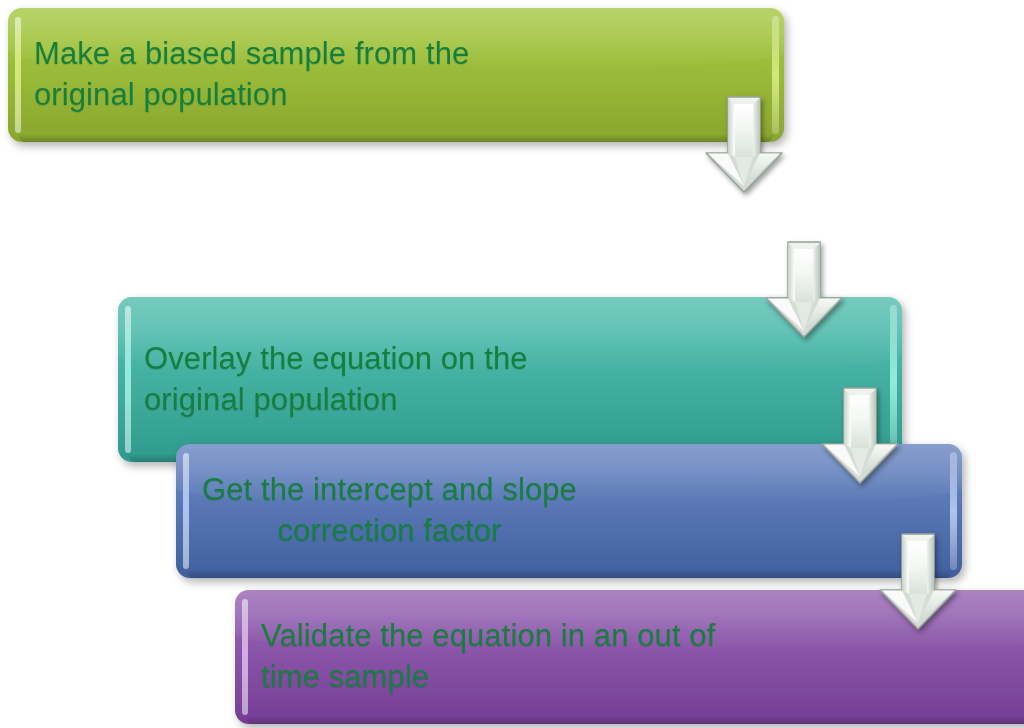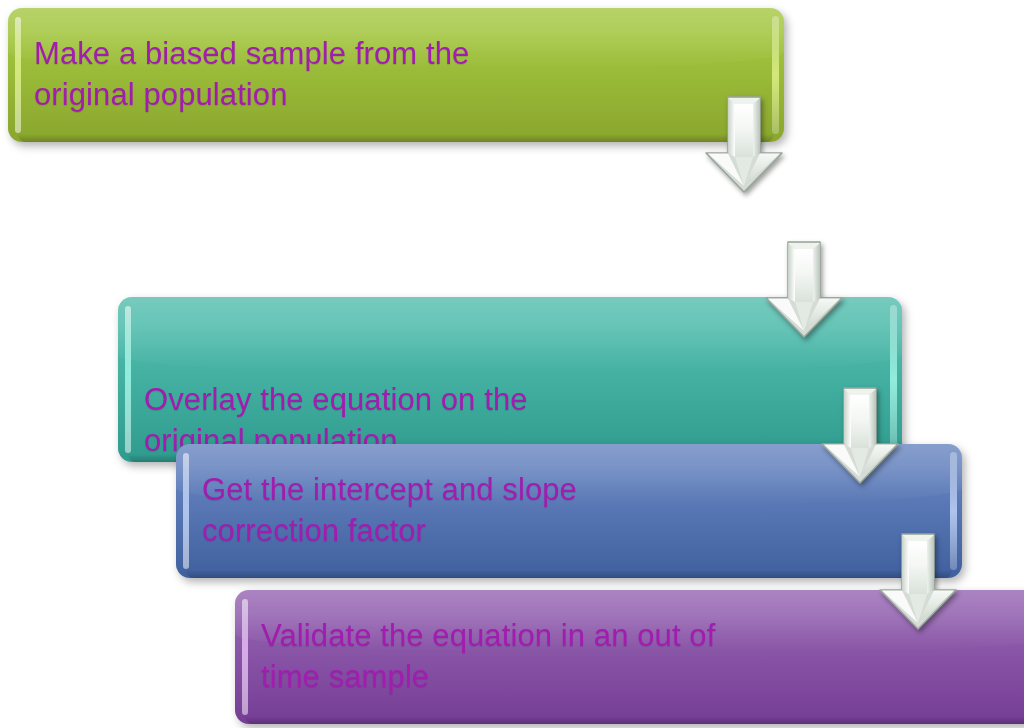--- a/index.html
+++ b/index.html
@@ -81,21 +81,21 @@
     left: 10px; right: 10px; bottom: 0;
     height: 8px;
     border-radius: 0 0 12px 12px;
     background: linear-gradient(to bottom, rgba(0,0,0,0.0), rgba(0,0,0,0.20));
     pointer-events: none;
   }
 
   .box-label {
     position: relative;
     z-index: 4;
-    color: #a21caf;
+    color: #15803d;
     font-size: 31px;
     line-height: 1.32;
     font-weight: 400;
     letter-spacing: 0.1px;
     padding-left: 26px;
     padding-right: 18px;
     white-space: pre-line;
     text-shadow: 0 1px 1px rgba(0,0,0,0.13);
   }
 
@@ -115,30 +115,30 @@
 
 <div class="step-box" style="left: 8px; top: 8px; width: 776px; height: 134px;">
       <div class="box-fill" style="background: linear-gradient(rgb(163, 198, 63) 0%, rgb(163, 198, 63) 18%, rgb(138, 166, 46) 100%);"></div>
       <div class="box-sheen"></div>
       <div class="box-left-strip" style="background: linear-gradient(rgba(255, 255, 255, 0.55), rgb(210, 232, 122) 45%, rgba(255, 255, 255, 0.5));"></div>
       <div class="box-right-strip" style="background: linear-gradient(rgba(255, 255, 255, 0.3), rgb(210, 232, 122) 50%, rgba(255, 255, 255, 0.25));"></div>
       <div class="box-bottom-bevel"></div>
       <div class="box-label">Make a biased sample from the
 original population</div>
     </div>
-    <div class="step-box" style="left: 118px; top: 297px; width: 784px; height: 165px; align-items: flex-end;">
+    <div class="step-box" style="left: 118px; top: 297px; width: 784px; height: 165px;">
       <div class="box-fill" style="background: linear-gradient(rgb(79, 188, 172) 0%, rgb(79, 188, 172) 18%, rgb(47, 155, 142) 100%);"></div>
       <div class="box-sheen"></div>
       <div class="box-left-strip" style="background: linear-gradient(rgba(255, 255, 255, 0.55), rgb(145, 236, 221) 45%, rgba(255, 255, 255, 0.5));"></div>
       <div class="box-right-strip" style="background: linear-gradient(rgba(255, 255, 255, 0.3), rgb(145, 236, 221) 50%, rgba(255, 255, 255, 0.25));"></div>
       <div class="box-bottom-bevel"></div>
       <div class="box-label">Overlay the equation on the
 original population</div>
     </div>
-    <div class="step-box" style="left: 176px; top: 444px; width: 786px; height: 134px;">
+    <div class="step-box" style="left: 176px; top: 444px; width: 786px; height: 134px; text-align: center;">
       <div class="box-fill" style="background: linear-gradient(rgb(101, 131, 191) 0%, rgb(101, 131, 191) 18%, rgb(63, 95, 158) 100%);"></div>
       <div class="box-sheen"></div>
       <div class="box-left-strip" style="background: linear-gradient(rgba(255, 255, 255, 0.55), rgb(174, 196, 238) 45%, rgba(255, 255, 255, 0.5));"></div>
       <div class="box-right-strip" style="background: linear-gradient(rgba(255, 255, 255, 0.3), rgb(174, 196, 238) 50%, rgba(255, 255, 255, 0.25));"></div>
       <div class="box-bottom-bevel"></div>
       <div class="box-label">Get the intercept and slope
 correction factor</div>
     </div>
     <div class="step-box" style="left: 235px; top: 590px; width: 846px; height: 134px;">
       <div class="box-fill" style="background: linear-gradient(rgb(147, 97, 176) 0%, rgb(147, 97, 176) 18%, rgb(117, 61, 149) 100%);"></div>

